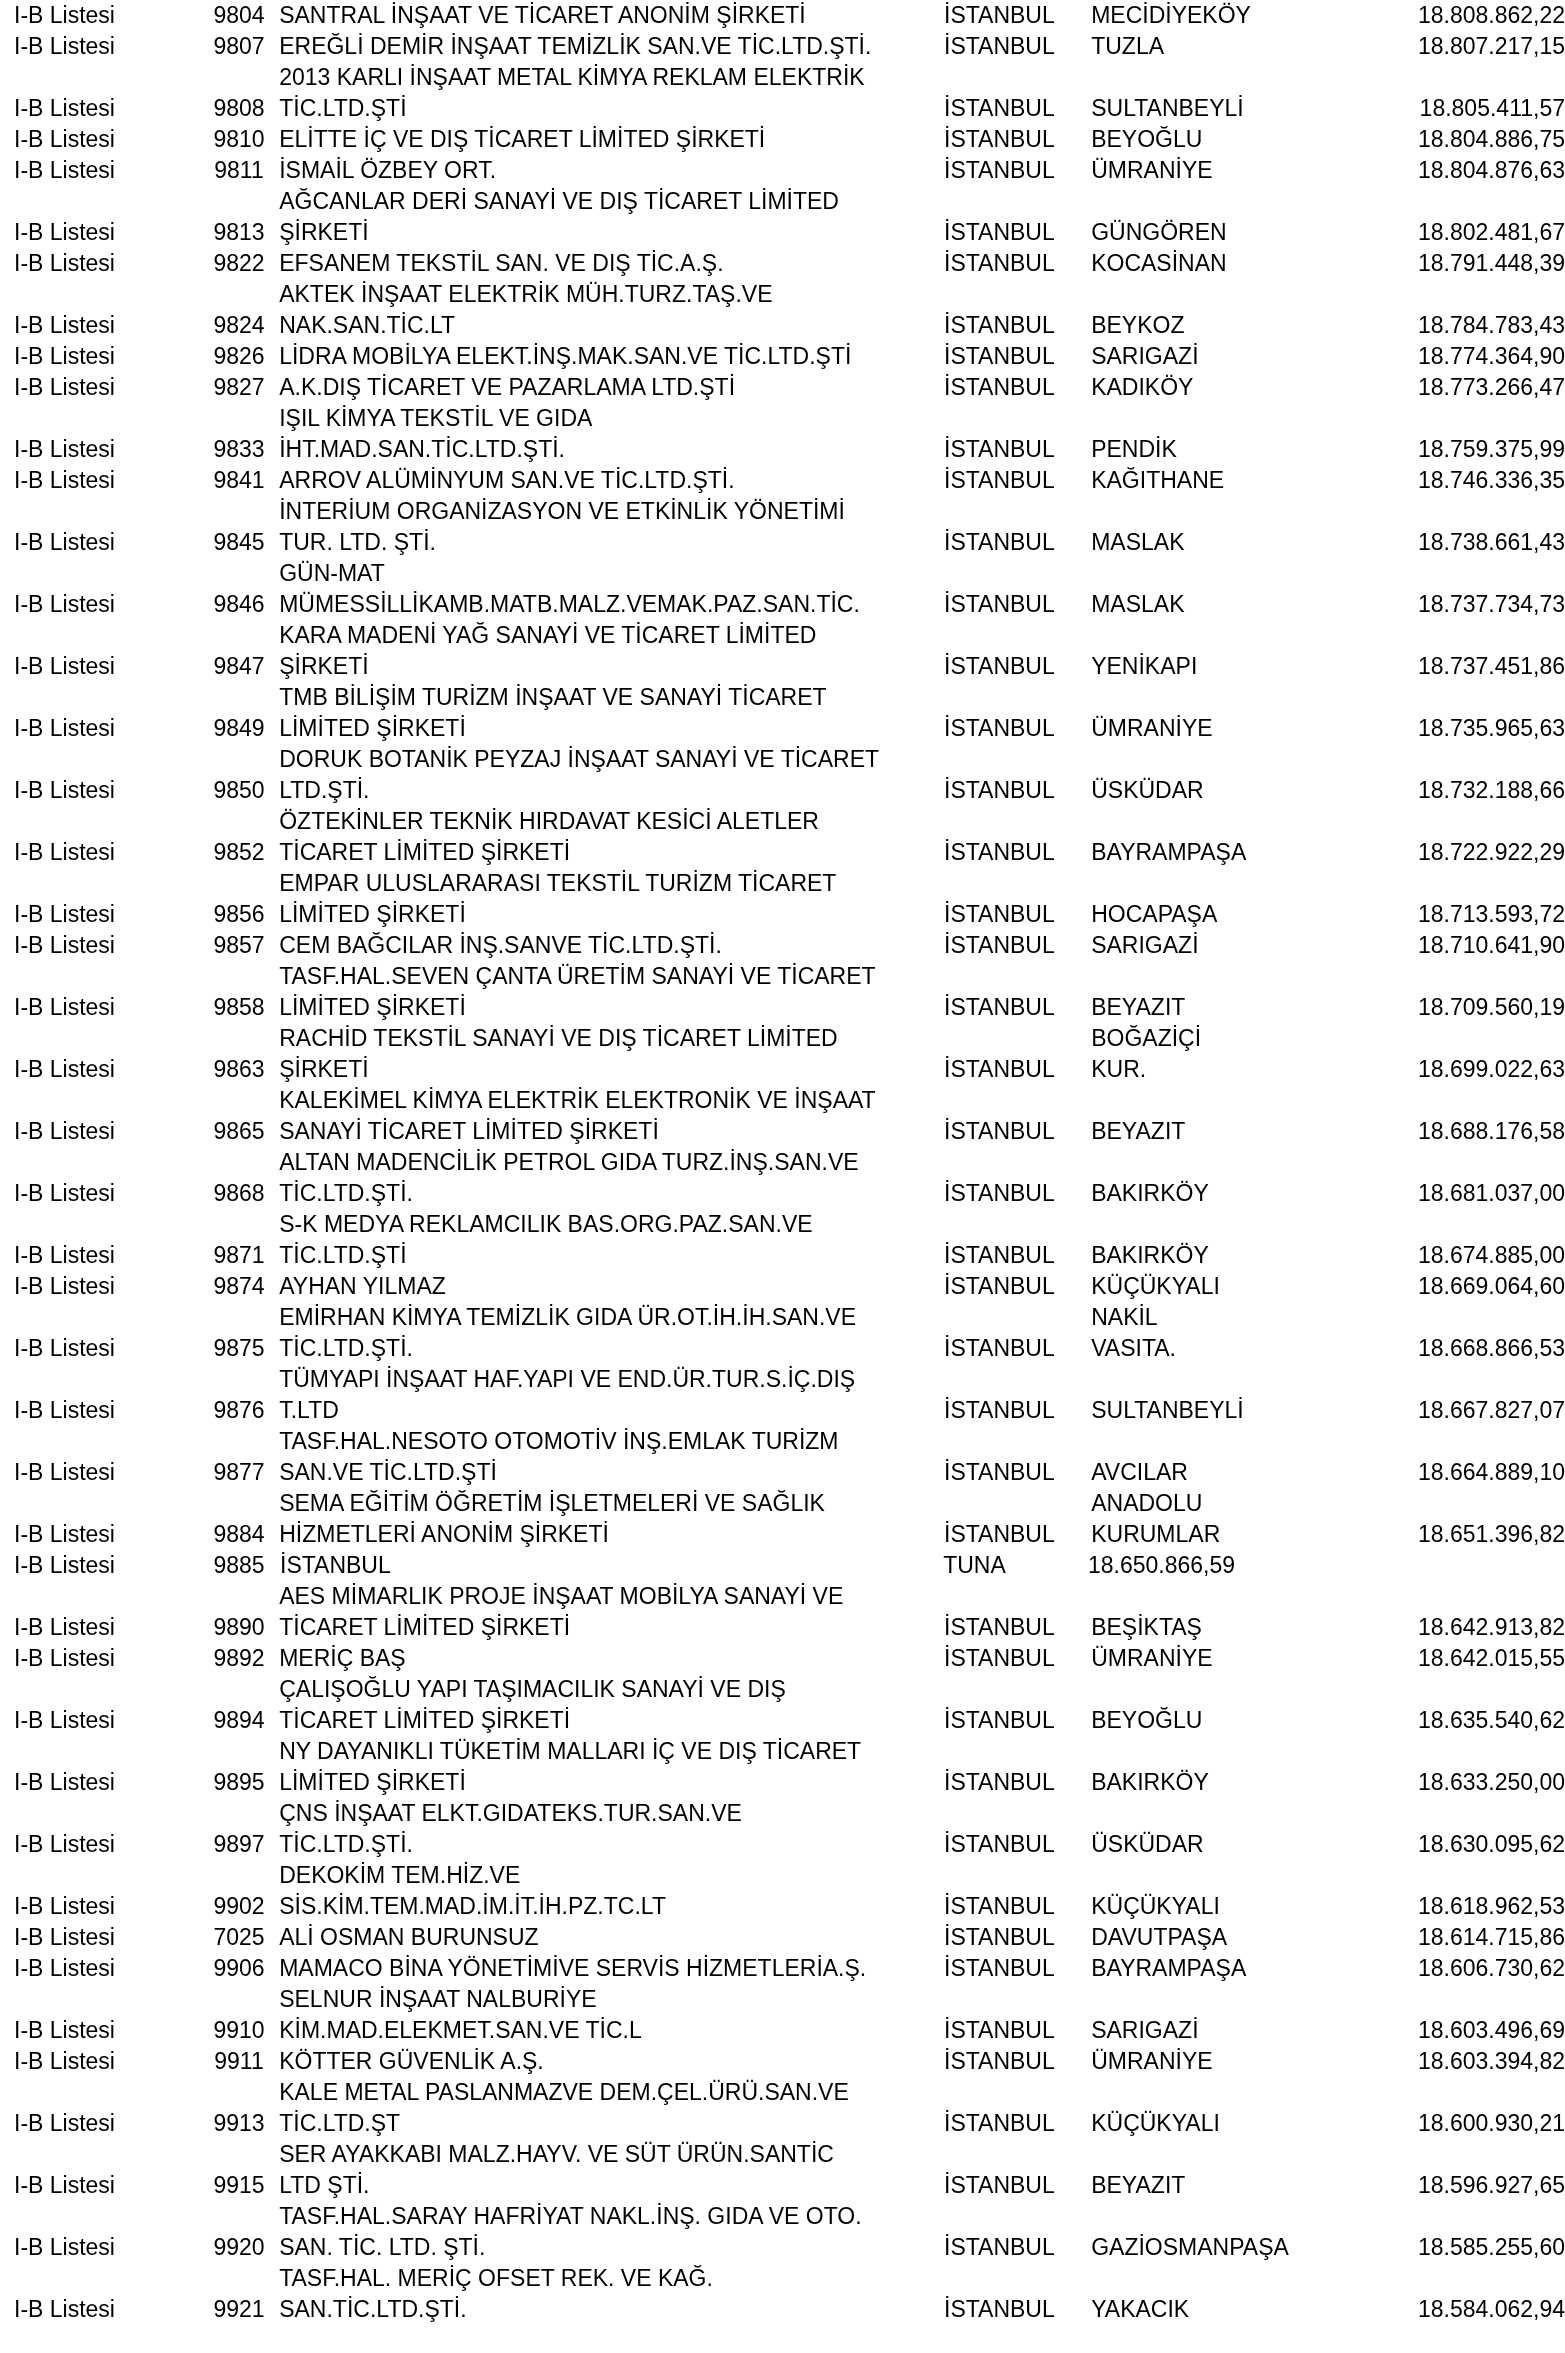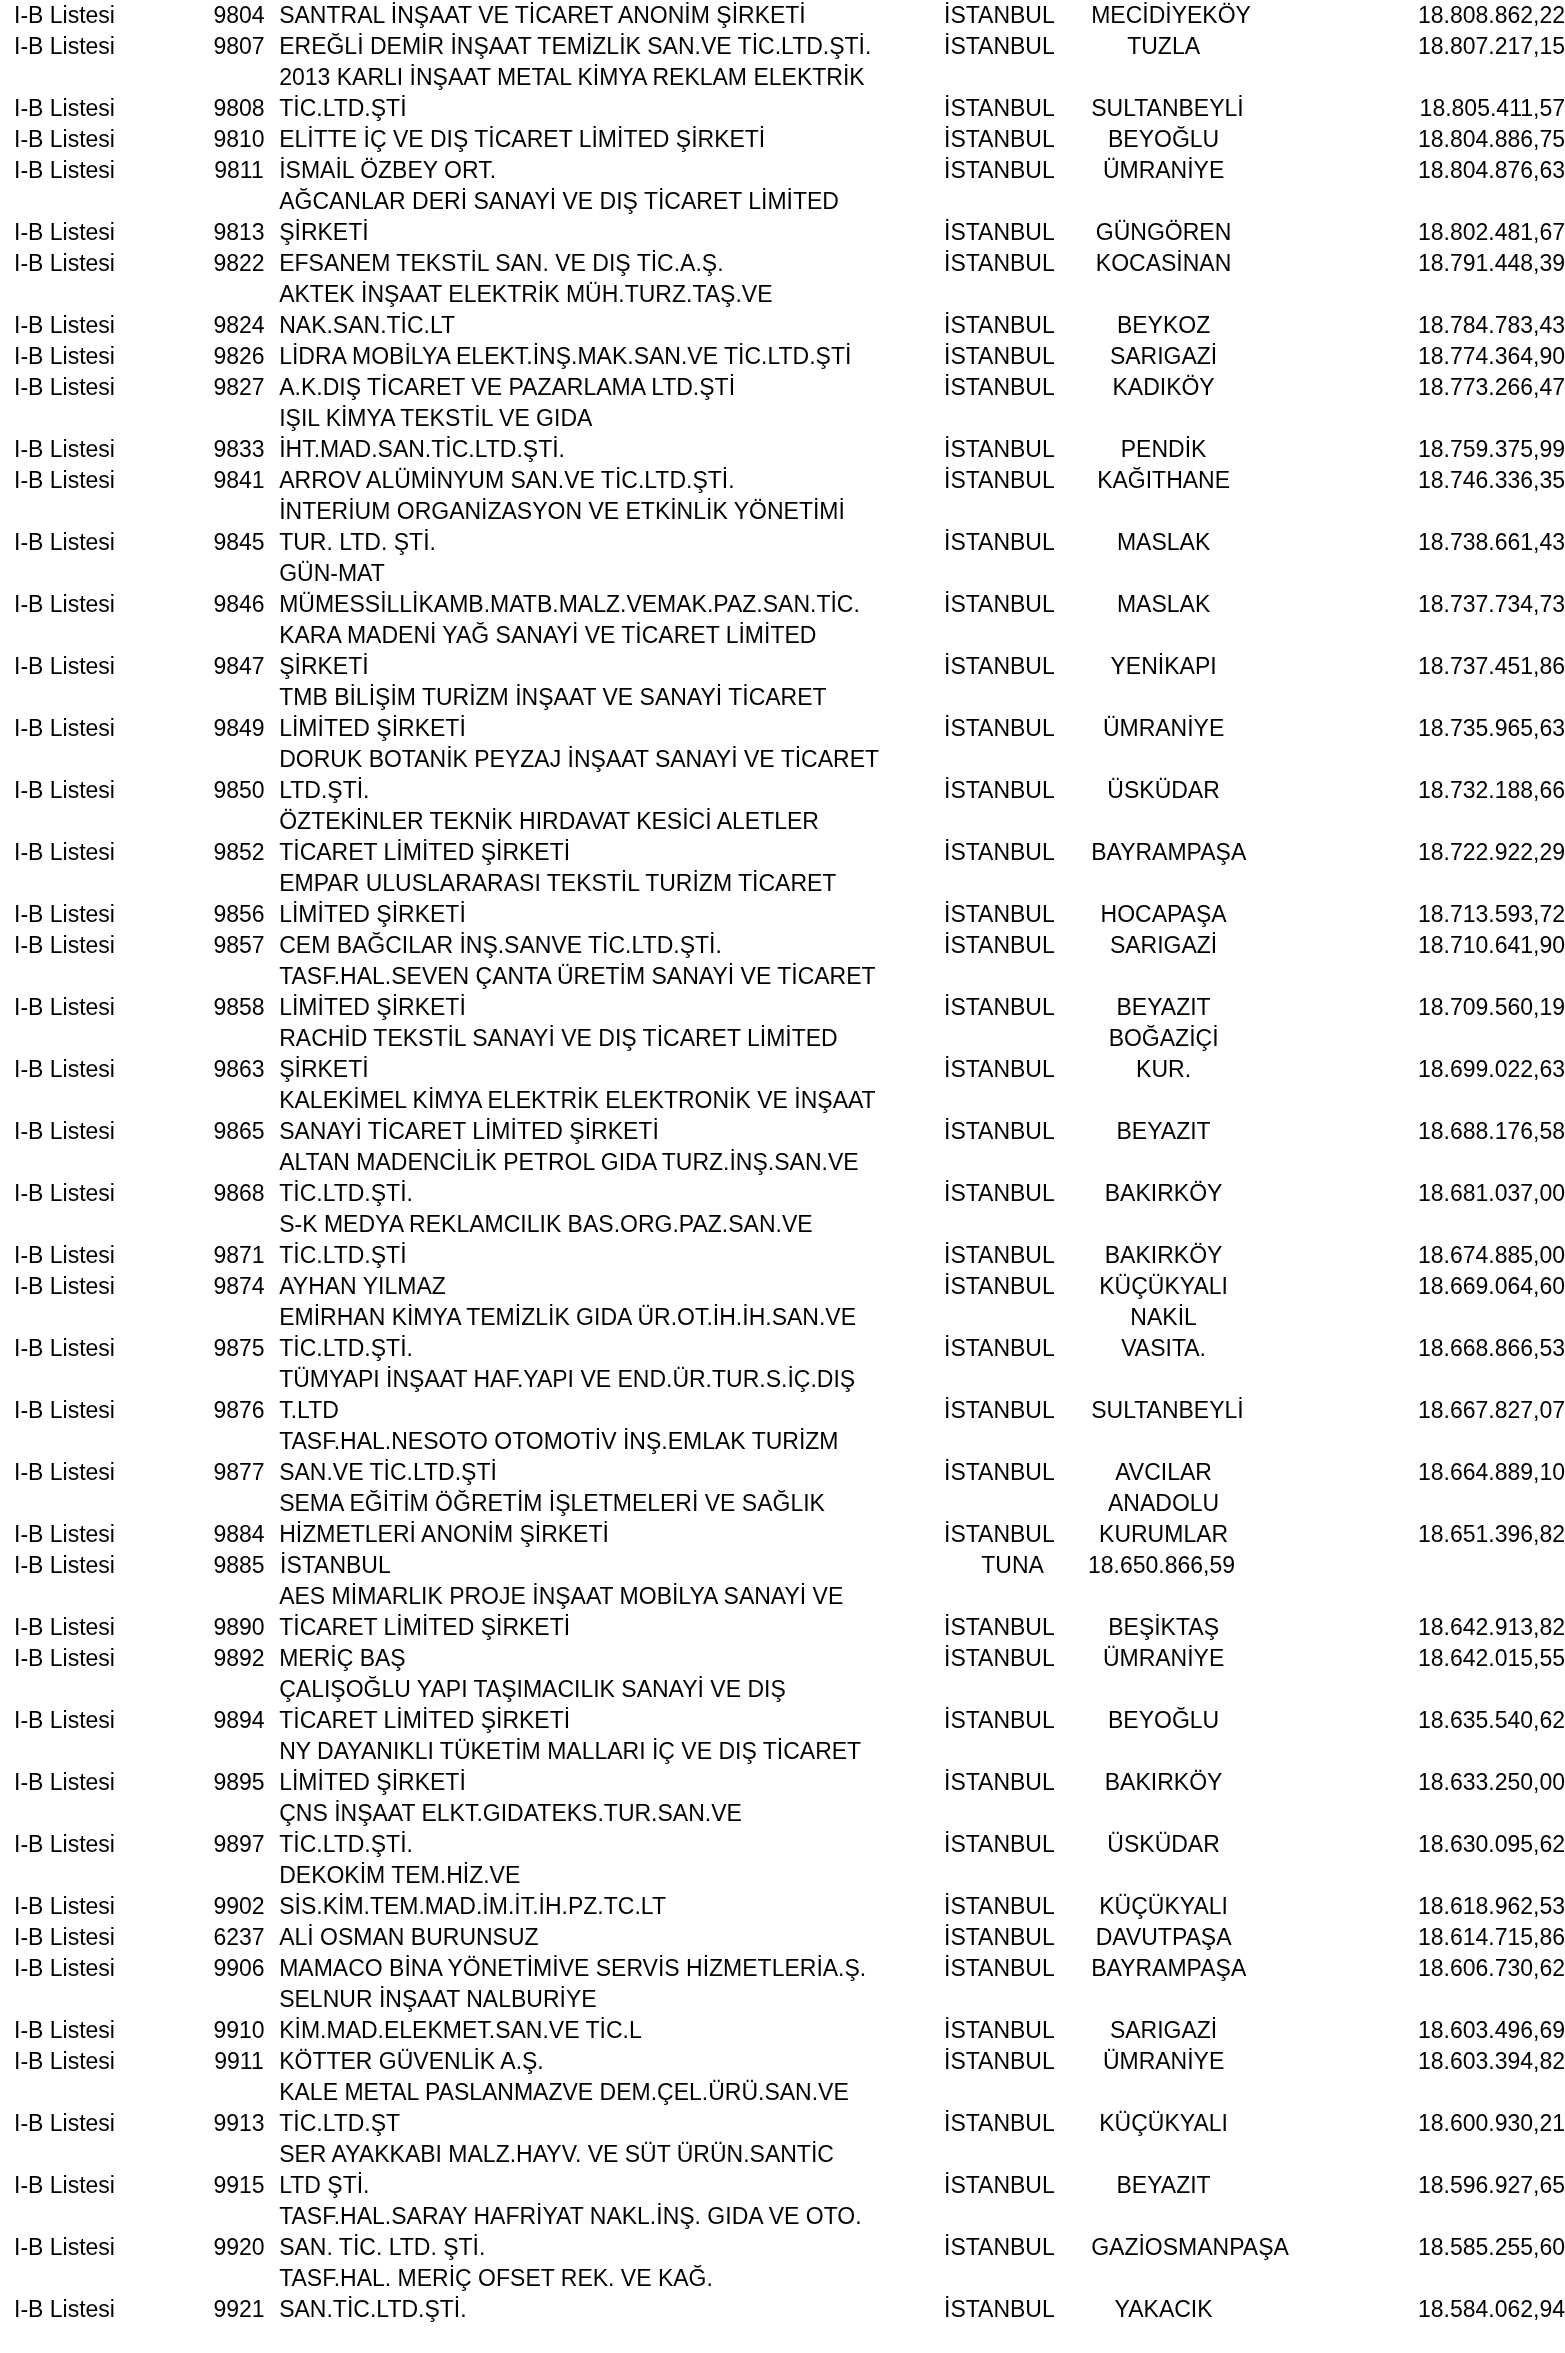--- a/index.html
+++ b/index.html
@@ -23,21 +23,21 @@
   .cell {
     font-size: 23px;
     line-height: 31px;
     white-space: pre-line;
     overflow: visible;
   }
   .c-list { padding-left: 14px; }
   .c-id { text-align: center; padding-right: 0; }
   .c-name { padding-left: 9.2px; white-space: pre-line; }
   .c-city { padding-left: 10px; }
-  .c-district { padding-left: 9.2px; white-space: pre-line; text-align: center; }
+  .c-district { padding-left: 9.2px; white-space: pre-line; }
   .c-amount { text-align: right; padding-right: 1px; }
 </style>
 </head>
 <body>
 
 <div id="sheet">
   <div class="entry">
     <div class="cell c-list">I-B Listesi</div>
     <div class="cell c-id">9804</div>
     <div class="cell c-name">SANTRAL İNŞAAT VE TİCARET ANONİM ŞİRKETİ</div>
@@ -390,21 +390,21 @@
     <div class="cell c-id">9902</div>
     <div class="cell c-name">DEKOKİM TEM.HİZ.VE
 SİS.KİM.TEM.MAD.İM.İT.İH.PZ.TC.LT</div>
     <div class="cell c-city">İSTANBUL</div>
     <div class="cell c-district">KÜÇÜKYALI</div>
     <div class="cell c-amount">18.618.962,53</div>
   </div>
 
   <div class="entry">
     <div class="cell c-list">I-B Listesi</div>
-    <div class="cell c-id">6237</div>
+    <div class="cell c-id">7025</div>
     <div class="cell c-name">ALİ OSMAN BURUNSUZ</div>
     <div class="cell c-city">İSTANBUL</div>
     <div class="cell c-district">DAVUTPAŞA</div>
     <div class="cell c-amount">18.614.715,86</div>
   </div>
 
   <div class="entry">
     <div class="cell c-list">I-B Listesi</div>
     <div class="cell c-id">9906</div>
     <div class="cell c-name">MAMACO BİNA YÖNETİMİVE SERVİS HİZMETLERİA.Ş.</div>

